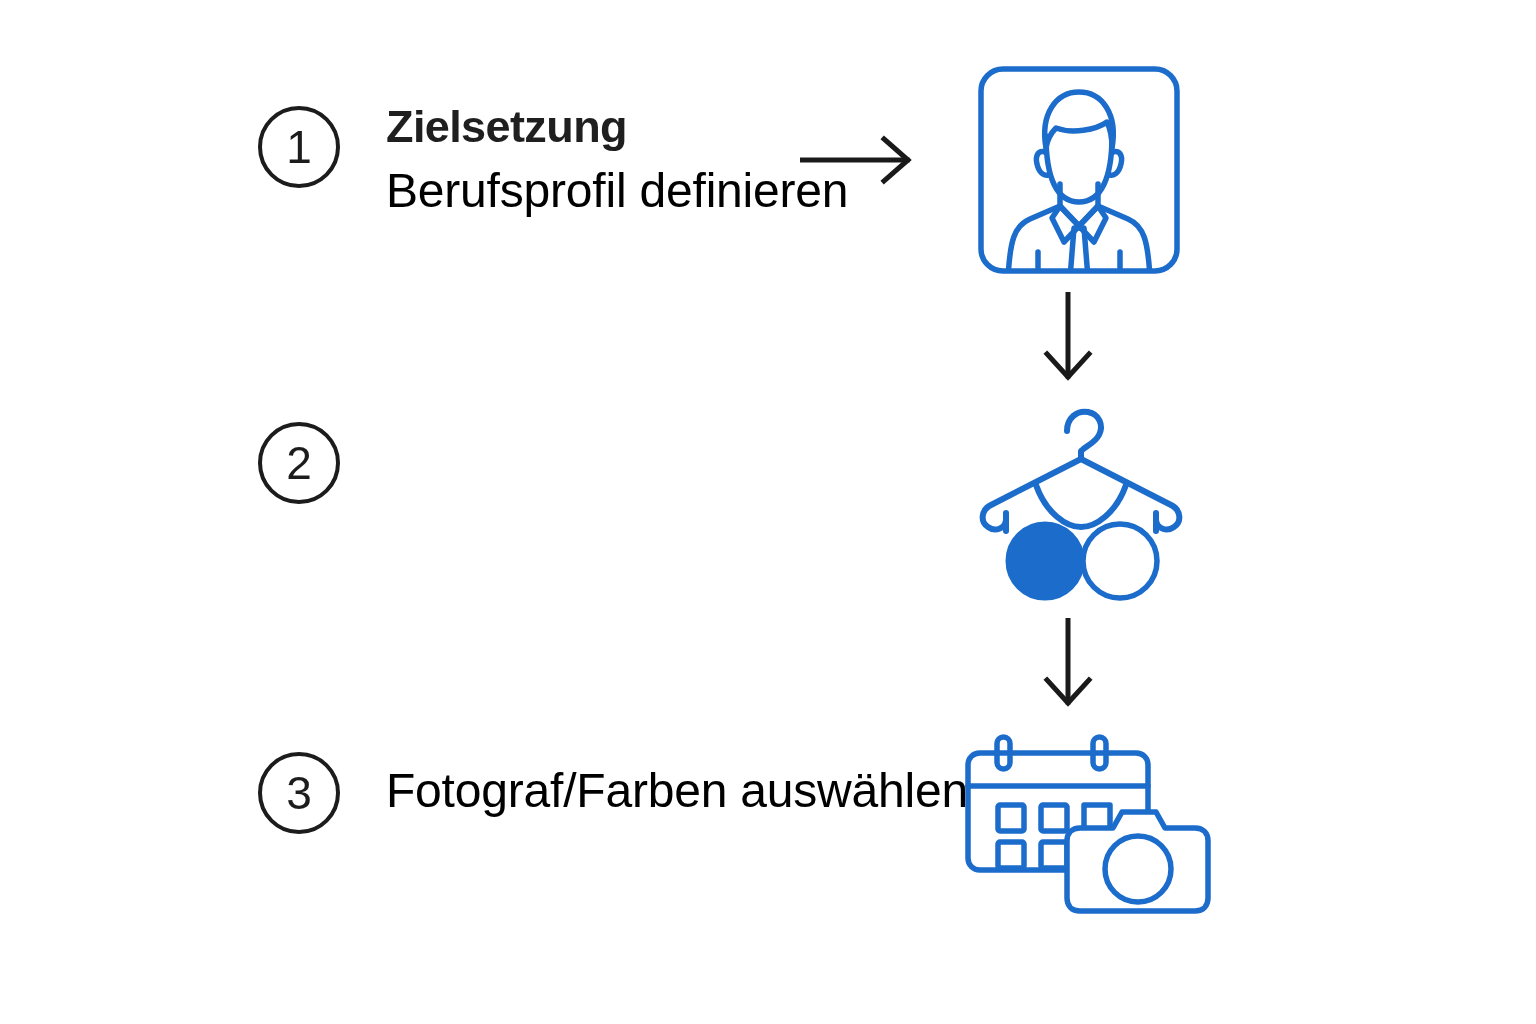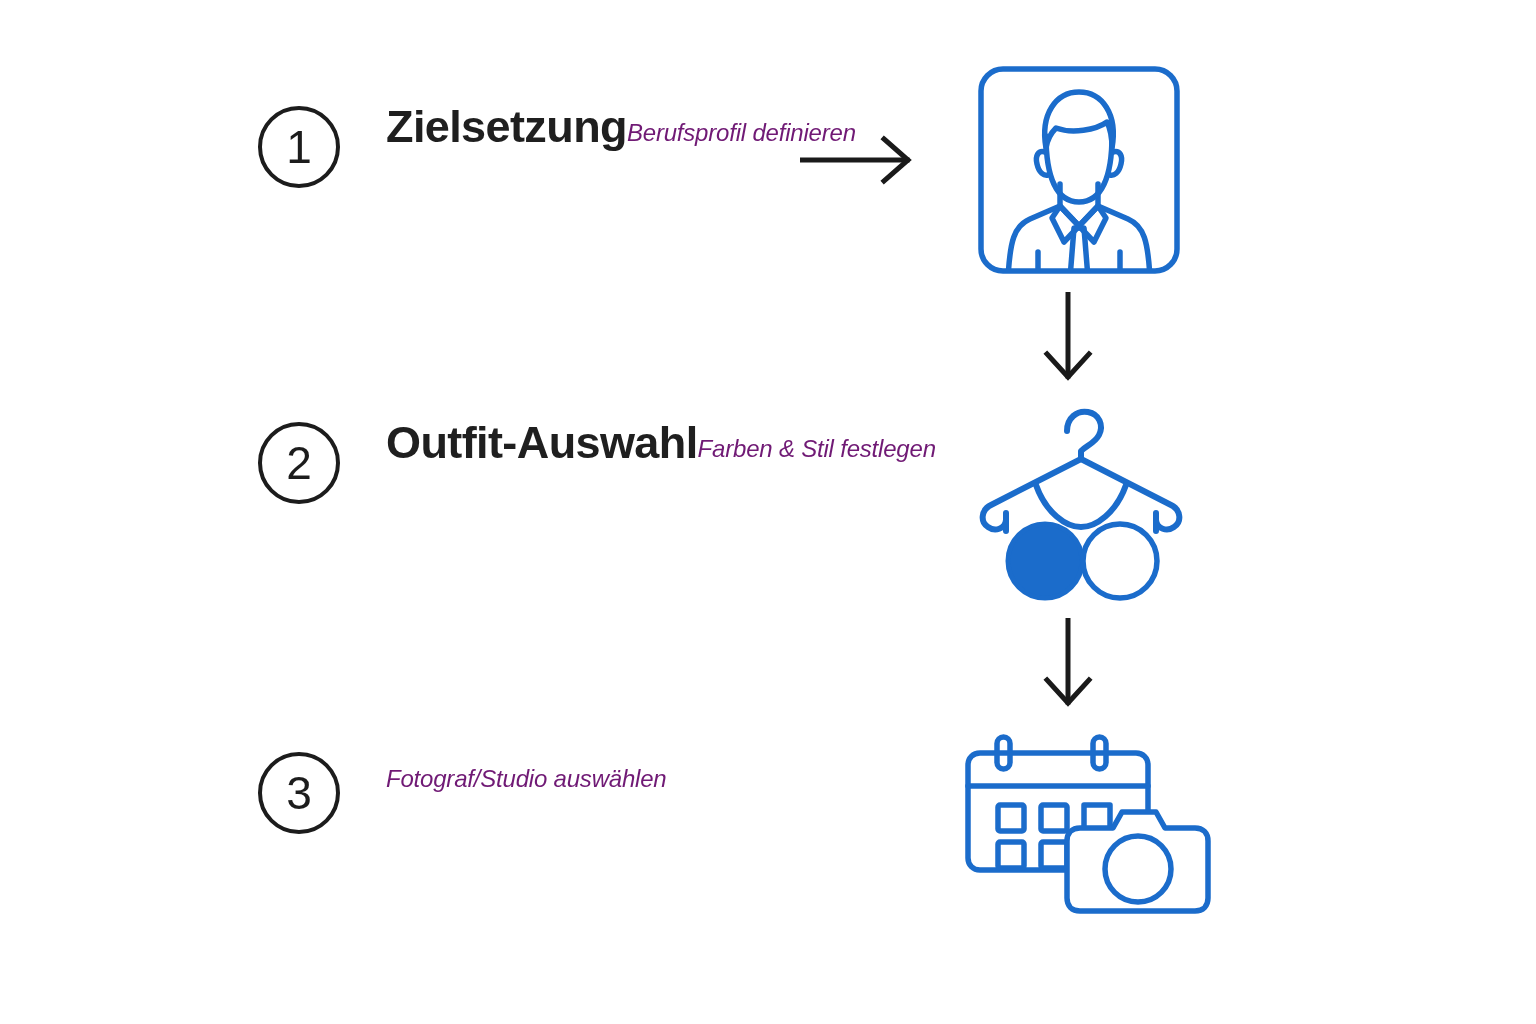--- a/index.html
+++ b/index.html
@@ -48,41 +48,40 @@
     font-weight: 400;
     line-height: 1;
     color: #1c1c1c;
     box-sizing: border-box;
     margin-top: 2px;
   }
 
   .step-text {
     margin-left: 46px;
     display: flex;
-    flex-direction: row;
+    flex-direction: column;
   }
 
   .step-title {
     font-size: 45px;
     font-weight: 700;
     line-height: 1.02;
     letter-spacing: -0.6px;
     color: #1f1f1f;
     white-space: nowrap;
   }
 
   .step-sub {
     margin-top: 16px;
-    font-size: 24px;
+    font-size: 48px;
     font-weight: 400;
     line-height: 1.05;
     letter-spacing: -0.2px;
-    color: #701a75;
+    color: #000000;
     white-space: nowrap;
-    font-style: italic;
   }
 
   
   .arrow {
     position: absolute;
   }
   .arrow-right { left: 800px; top: 132px; }
   .arrow-down-1 { left: 1036px; top: 292px; }
   .arrow-down-2 { left: 1036px; top: 618px; }
 
@@ -108,32 +107,28 @@
     <div class="step-text">
       <div class="step-title">Zielsetzung</div>
       <div class="step-sub">Berufsprofil definieren</div>
     </div>
   </div>
 
   <div class="step step-2">
     <div class="step-badge">
       <span>2</span>
     </div>
-    <div class="step-text">
-      <div class="step-title">Outfit-Auswahl</div>
-      <div class="step-sub">Farben &amp; Stil festlegen</div>
-    </div>
   </div>
 
   <div class="step step-3">
     <div class="step-badge">
       <span>3</span>
     </div>
     <div class="step-text">
-      <div class="step-sub">Fotograf/Studio auswählen</div>
+      <div class="step-sub">Fotograf/Farben auswählen</div>
     </div>
   </div>
 
   <div class="arrow arrow-right">
     <svg width="120" height="56" viewBox="0 0 120 56">
       <g fill="none" stroke="#1a1a1a" stroke-width="5" stroke-linecap="square" stroke-linejoin="miter">
         <line x1="2" y1="28" x2="107" y2="28"></line>
         <polyline points="84,7 108,28 84,49"></polyline>
       </g>
     </svg>

